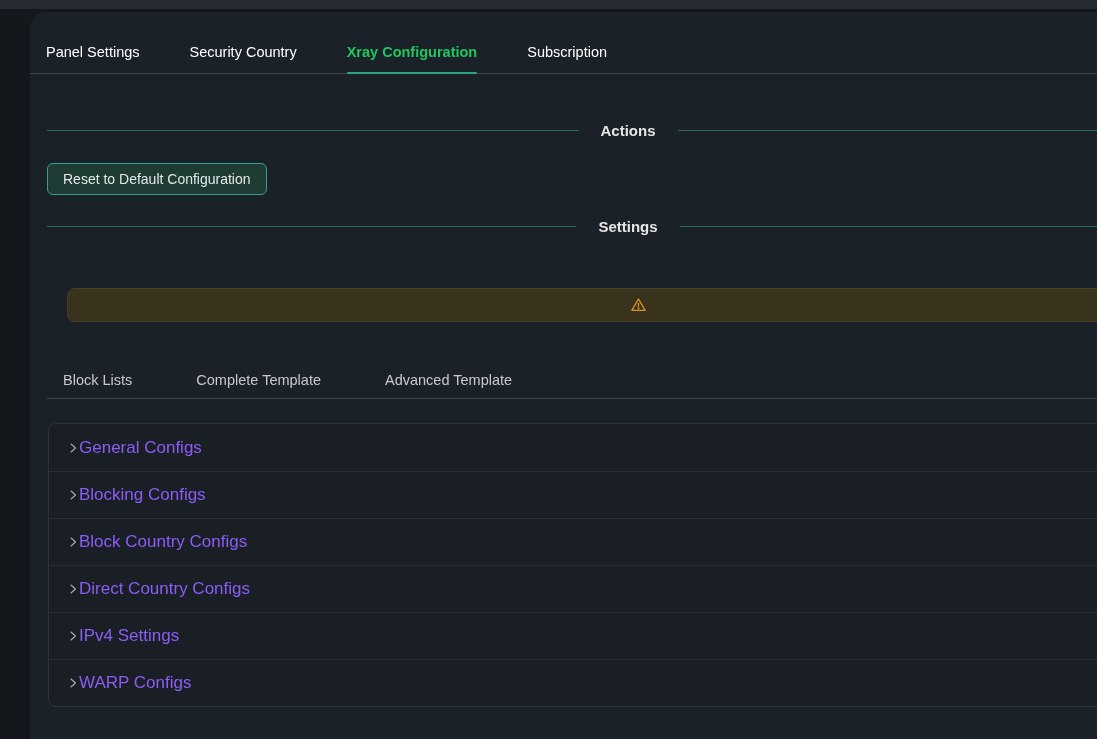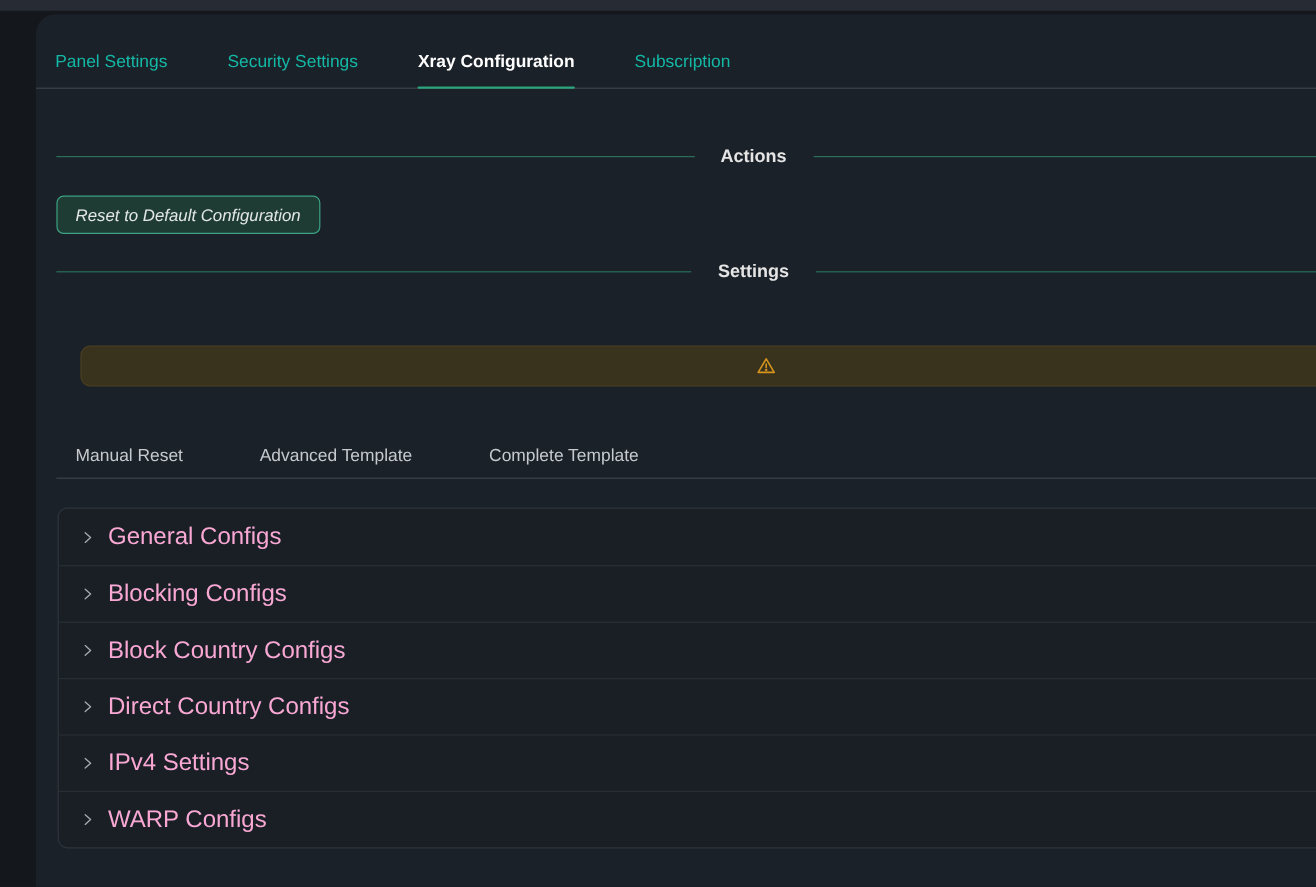--- a/index.html
+++ b/index.html
@@ -22,26 +22,26 @@
   }
   
   .tabbar {
     display:flex; gap:50px;
     padding:32px 16px 0 16px;
     border-bottom:1px solid #3f444c;
   }
   .tab {
     position:relative;
     font-size:14.5px; line-height:17px;
-    color:#14b8a6;
+    color:#ffffff;
     padding-bottom:12px;
     cursor:pointer;
     white-space:nowrap;
   }
-  .tab.active { color:#ffffff; font-weight:bold; }
+  .tab.active { color:#22c55e; font-weight:bold; }
   .tab.active::after {
     content:""; position:absolute; left:0; right:0; bottom:-1px;
     height:2px; background:#2ca57d; border-radius:2px;
   }
   
   .content { padding:0 17px; width:1196px; }
   .divider {
     display:flex; align-items:center;
     height:24px; margin-top:44px;
   }
@@ -56,21 +56,20 @@
   .reset-btn {
     display:inline-block;
     height:32px; line-height:30px;
     padding:0 15px;
     background:#1e3c34;
     border:1px solid #3aa183;
     border-radius:6px;
     color:#e3e6e9; font-size:14px;
     font-family:"Liberation Sans", sans-serif;
     cursor:pointer;
-    font-style:italic;
   }
   .banner {
     margin-top:50px; margin-left:20px;
     width:calc(100% - 20px);
     height:34px;
     background:#39321d;
     border:1px solid #4a3f20;
     border-radius:8px;
     display:flex; align-items:center; justify-content:center;
     gap:8px;
@@ -108,34 +107,34 @@
   }
   .acc-row {
     display:flex; align-items:center;
     height:47px;
     padding-left:18px;
     cursor:pointer;
   }
   .acc-row + .acc-row { border-top:1px solid #282e36; }
   .acc-row .chev { display:flex; align-items:center; }
   .acc-label {
-    margin-left:11px;
-    font-size:20px; color:#f9a8d4;
+    margin-left:0;
+    font-size:17px; color:#8b5cf6;
   }
 </style>
 </head>
 <body>
 
 <div class="topbar"></div>
 
 <div class="card">
 
   <div class="tabbar">
     <div class="tab">Panel Settings</div>
-    <div class="tab">Security Settings</div>
+    <div class="tab">Security Country</div>
     <div class="tab active">Xray Configuration</div>
     <div class="tab">Subscription</div>
   </div>
 
   <div class="content">
 
     <div class="divider">
       <div class="line"></div>
       <div class="divider-text">Actions</div>
       <div class="line"></div>
@@ -155,23 +154,23 @@
       <span style="display:flex;">
         <svg width="17" height="16" viewBox="0 0 24 24" fill="none" stroke="#d6941f" stroke-width="2" stroke-linecap="round" stroke-linejoin="round">
           <path d="M12 3 L22 20 L2 20 Z"></path>
           <line x1="12" y1="9.5" x2="12" y2="14"></line>
           <circle cx="12" cy="17" r="0.6" fill="#d6941f"></circle>
         </svg>
       </span>
     </div>
 
     <div class="subtabs">
-      <div class="subtab">Manual Reset</div>
+      <div class="subtab">Block Lists</div>
+      <div class="subtab">Complete Template</div>
       <div class="subtab">Advanced Template</div>
-      <div class="subtab">Complete Template</div>
     </div>
 
     <div class="accordion">
       <div class="acc-row">
         <span class="chev">
           <svg width="12" height="12" viewBox="0 0 24 24" fill="none" stroke="#a6abb1" stroke-width="2.2" stroke-linecap="round" stroke-linejoin="round">
               <polyline points="8 4 17 12 8 20"></polyline>
             </svg>
         </span>
         <span class="acc-label">General Configs</span>

